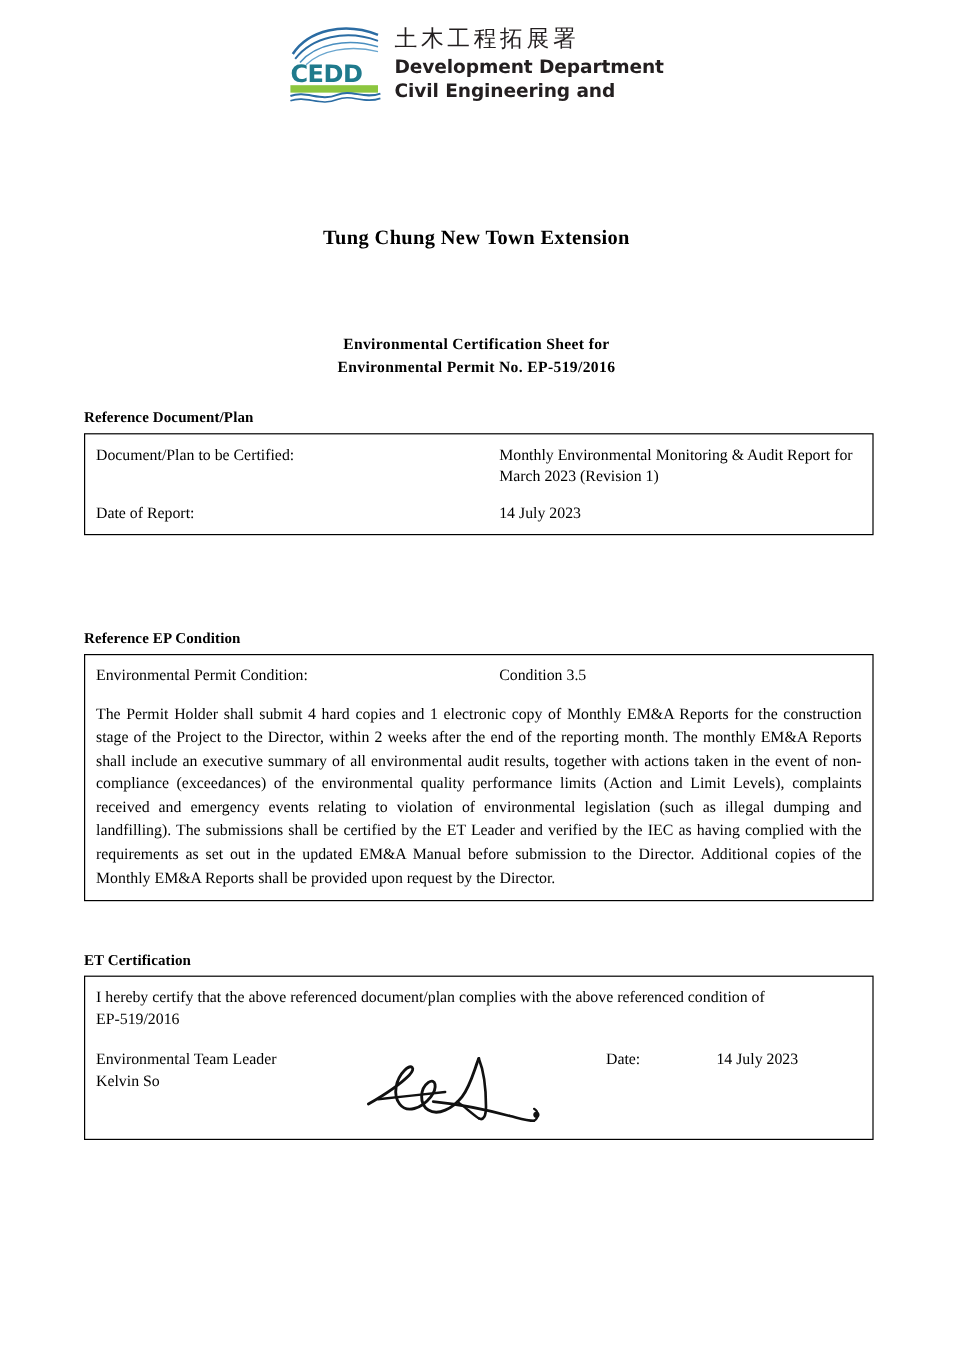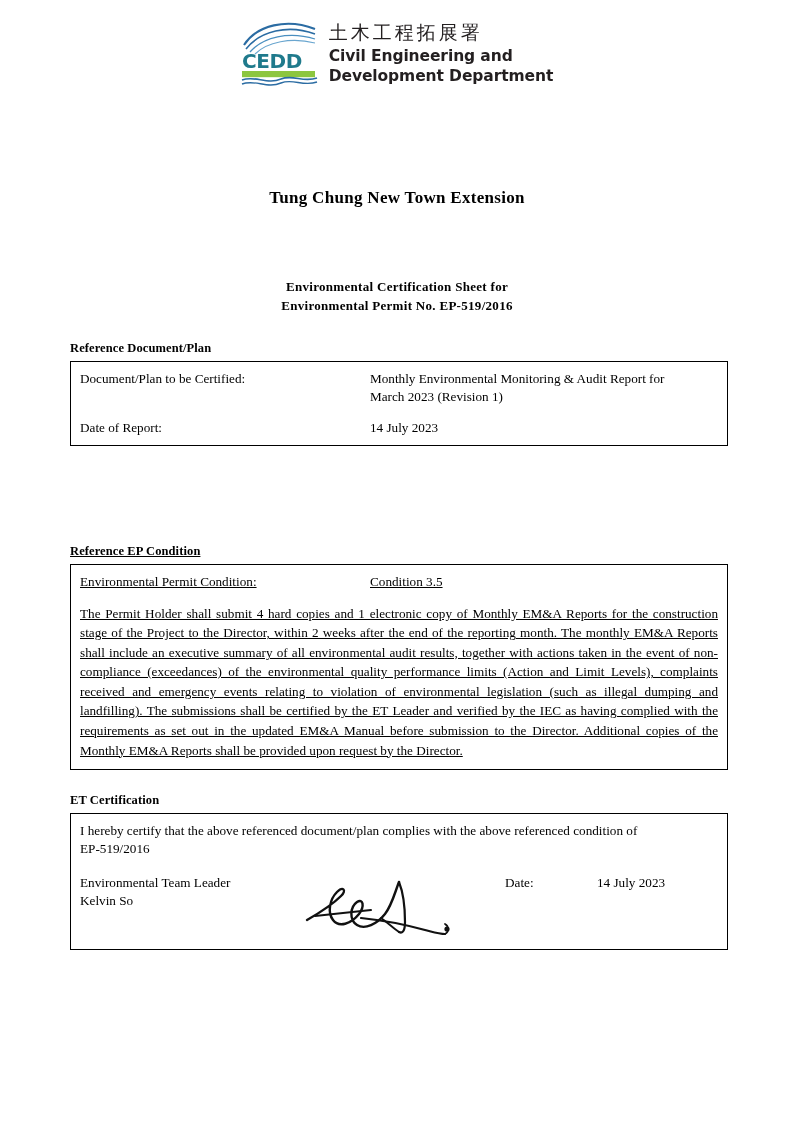--- a/index.html
+++ b/index.html
@@ -94,20 +94,21 @@
     font-size: 13.2px;
     line-height: 1.35;
   }
   .box-inner {
     padding: 8px 9px 9px 9px;
   }
 
   
   .row {
     display: flex;
+    gap: 46px;
   }
   .row .col-label {
     width: 290px;
     flex: 0 0 290px;
   }
   .row .col-value {
     flex: 1 1 auto;
   }
   .gap-row { height: 13px; }
 
@@ -148,21 +149,21 @@
   .date-area {
     flex: 1 1 auto;
     display: flex;
     padding-left: 10px;
   }
   .date-label { width: 92px; flex: 0 0 92px; }
   .date-value { flex: 1 1 auto; }
 
   
   #sec-reference   { top: 341px; }
-  #sec-epcondition { top: 544px; text-decoration: underline; }
+  #sec-epcondition { top: 525px; }
   #sec-etcert      { top: 793px; }
 </style>
 </head>
 <body>
 
 <div class="header">
   <div class="logo-block">
 
     <div class="logo-mark">
       <svg width="78" height="68" viewBox="0 0 78 68" xmlns="http://www.w3.org/2000/svg">
@@ -176,22 +177,22 @@
 
         <rect x="1" y="53" width="73" height="6.2" fill="#8cc63f"></rect>
 
         <path d="M1 62 C14 57, 26 67, 40 61 C52 56, 62 65, 76 60" fill="none" stroke="#2b6ca3" stroke-width="1.6"></path>
         <path d="M1 66 C14 61, 26 71, 40 65 C52 60, 62 69, 76 64" fill="none" stroke="#2b6ca3" stroke-width="1.4"></path>
       </svg>
     </div>
 
     <div class="logo-text">
       <div class="logo-zh">土木工程拓展署</div>
+      <div class="logo-en">Development Department</div>
       <div class="logo-en">Civil Engineering and</div>
-      <div class="logo-en">Development Department</div>
     </div>
 
   </div>
 </div>
 
 <div class="doc-title" id="project-title">Tung Chung New Town Extension</div>
 
 <div class="doc-title" id="sheet-title">
   <div>Environmental Certification Sheet for</div>
   <div>Environmental Permit No. EP-519/2016</div>

